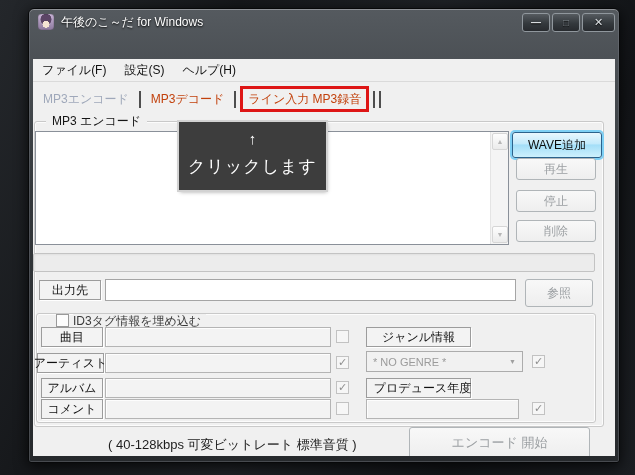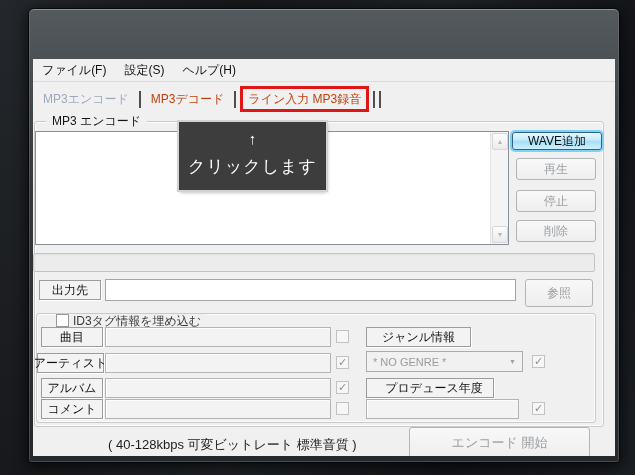--- a/index.html
+++ b/index.html
@@ -78,21 +78,21 @@
     position:absolute;display:flex;align-items:center;justify-content:center;
     background:linear-gradient(#f8f8f8,#eeeeee);
     border:1px solid #b0b5b8;border-radius:3px;
     font-size:12px;color:#9b9fa2;box-sizing:border-box;
   }
   .btn.default{
     background:linear-gradient(180deg,#e9f7fe,#c3eafb 45%,#a3def8 50%,#cdf0fc);
     border:1px solid #2c628b;color:#0b0b0b;
     box-shadow:0 0 0 2px #7ed0f5;
   }
-  .btn-wave{left:479px;top:73px;width:90px;height:18px;}
+  .btn-wave{left:479px;top:73px;width:90px;height:26px;}
   .btn-play{left:483px;top:99px;width:80px;height:22px;}
   .btn-stop{left:483px;top:131px;width:80px;height:22px;}
   .btn-del{left:483px;top:161px;width:80px;height:22px;}
   .btn-browse{left:492px;top:220px;width:68px;height:28px;}
   .btn-encode{left:376px;top:368px;width:181px;height:32px;font-size:13px;}
   
   .tooltip{
     position:absolute;left:146px;top:63px;width:147px;height:68px;z-index:6;
     background:#3d3d3d;color:#ffffff;text-align:center;box-sizing:border-box;padding-top:9px;
     box-shadow:0 0 0 2px #d2d2d2,1px 2px 4px rgba(0,0,0,.35);
@@ -134,20 +134,29 @@
   .bitrate-note{position:absolute;left:75px;top:377px;font-size:13px;color:#1d1d1d;white-space:nowrap;}
   
   .r1{top:268px;} .r2{top:294px;} .r3{top:319px;} .r4{top:340px;}
 </style>
 </head>
 <body>
 
 <div class="desktop">
   <div class="window">
 
+    <div class="titlebar">
+      <span class="app-icon"></span>
+      <span class="title-text">午後のこ～だ for Windows</span>
+      <div class="winbtns">
+        <span class="wbtn">—</span>
+        <span class="wbtn max">□</span>
+        <span class="wbtn close">✕</span>
+      </div>
+    </div>
 
     <div class="window-body">
 
       <div class="menubar">
         <span class="menu-item">ファイル(F)</span>
         <span class="menu-item">設定(S)</span>
         <span class="menu-item">ヘルプ(H)</span>
       </div>
 
       <div class="tabs">
@@ -206,21 +215,21 @@
       </div>
       <span class="cb dis" style="left:499px;top:296px;">
           <i>✓</i>
         </span>
 
       <div class="labelbox r3" style="left:8px;width:62px;">アルバム</div>
       <input class="txt dis r3" style="left: 72px; width: 226px; height: 20px;" value="">
       <span class="cb dis" style="left:303px;top:322px;">
           <i>✓</i>
         </span>
-      <div class="labelbox r3" style="left:333px;width:128px;padding-left:8px;">プロデュース年度</div>
+      <div class="labelbox r3" style="left:333px;width:105px;padding-left:8px;">プロデュース年度</div>
 
       <div class="labelbox r4" style="left:8px;width:62px;">コメント</div>
       <input class="txt dis r4" style="left: 72px; width: 226px; height: 20px;" value="">
       <span class="cb dis" style="left:303px;top:343px;"></span>
       <input class="txt dis r4" style="left: 333px; width: 153px; height: 20px;" value="">
       <span class="cb dis" style="left:499px;top:343px;">
           <i>✓</i>
         </span>
 
       <span class="bitrate-note">( 40-128kbps  可変ビットレート 標準音質 )</span>

